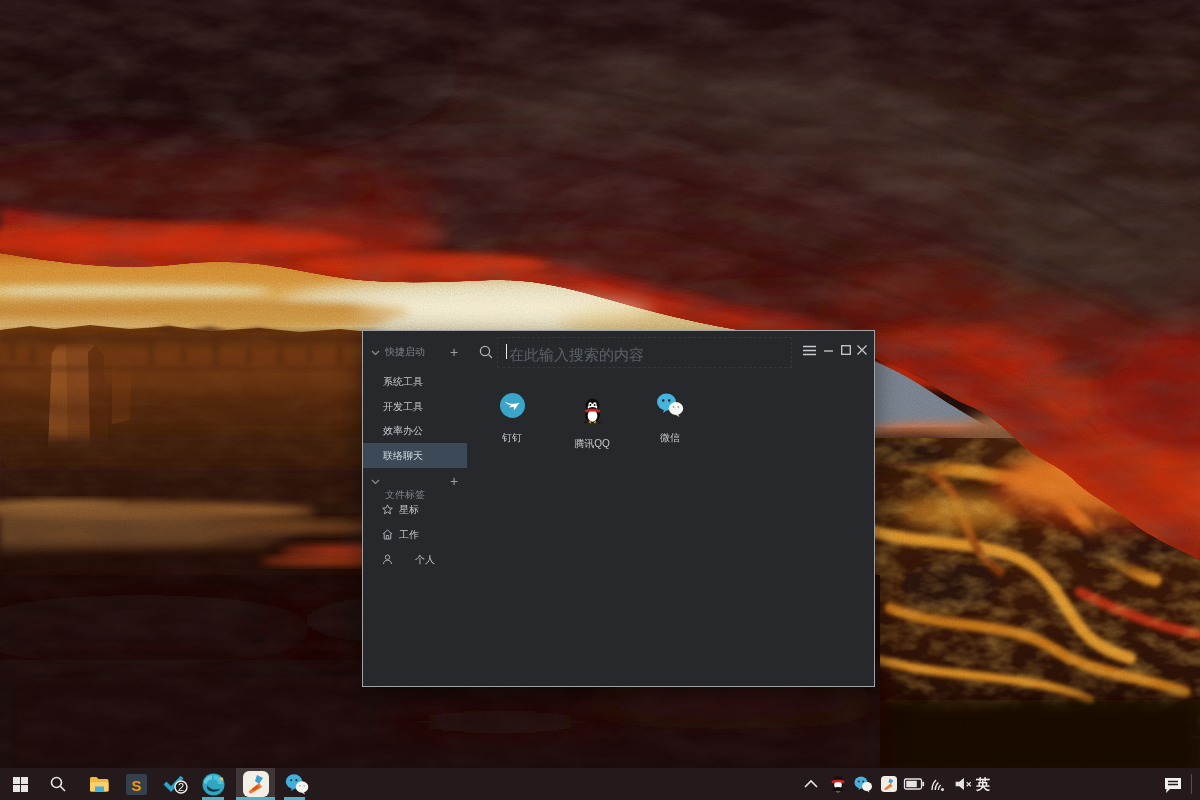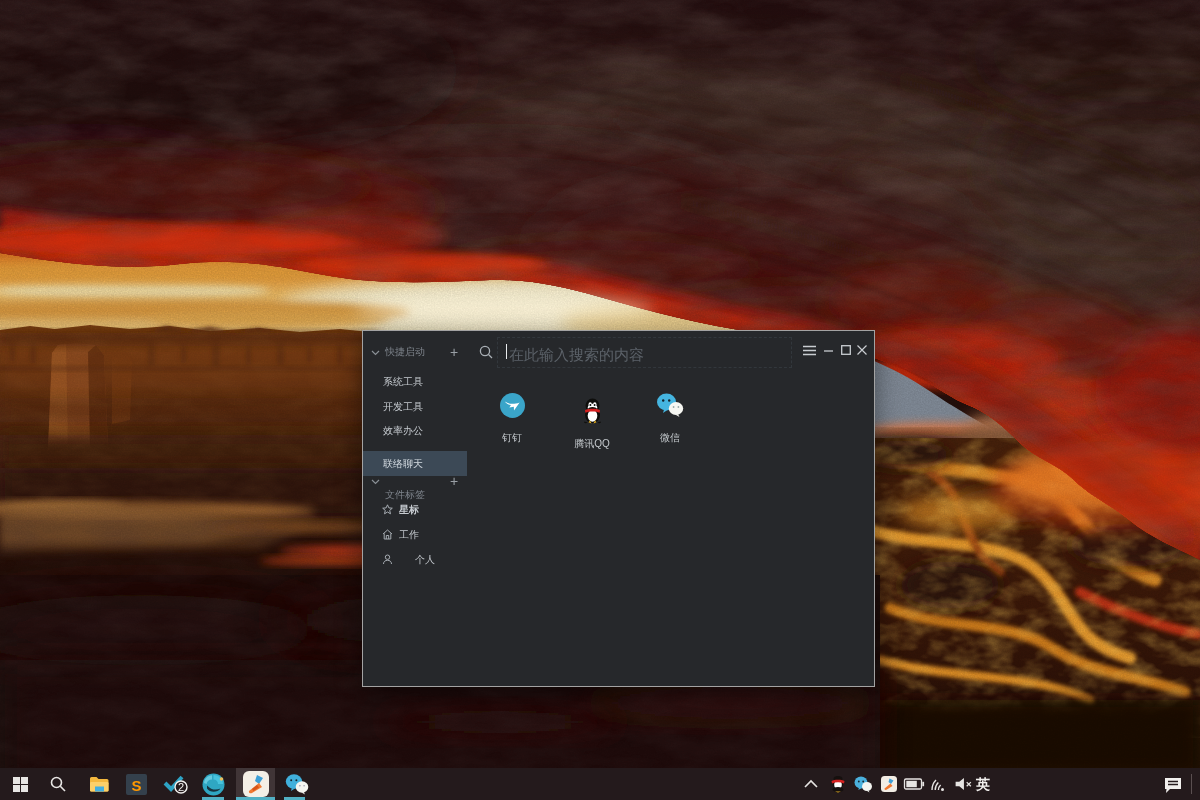--- a/index.html
+++ b/index.html
@@ -267,31 +267,31 @@
   <div id="win">
 
     <svg class="chev" style="left:8px;top:17px;" viewBox="0 0 9 9">
         <path d="M1,3 L4.5,6.5 L8,3" stroke="#8a9096" stroke-width="1.2" fill="none"></path>
       </svg>
     <div class="shead" style="left:22px;top:14px;">快捷启动</div>
     <div class="plus" style="left:87px;top:13px;">+</div>
     <div class="sitem" style="top:38px;"><span class="t">系统工具</span></div>
     <div class="sitem" style="top:63px;"><span class="t">开发工具</span></div>
     <div class="sitem" style="top:87px;"><span class="t">效率办公</span></div>
-    <div class="sitem sel" style="top:112px;margin-top:8px;"><span class="t">联络聊天</span></div>
+    <div class="sitem sel" style="top:112px;"><span class="t">联络聊天</span></div>
     <svg class="chev" style="left:8px;top:146px;" viewBox="0 0 9 9">
         <path d="M1,3 L4.5,6.5 L8,3" stroke="#8a9096" stroke-width="1.2" fill="none"></path>
       </svg>
     <div class="shead" style="left:22px;top:143px;margin-top:14px;">文件标签</div>
     <div class="plus" style="left:87px;top:142px;">+</div>
     <div class="sitem" style="top:166px;">
       <svg style="position:absolute;left:19px;top:7px;" width="11" height="11" viewBox="0 0 11 11">
           <path d="M5.5,0.8 L6.9,3.9 L10.3,4.2 L7.7,6.4 L8.5,9.8 L5.5,8 L2.5,9.8 L3.3,6.4 L0.7,4.2 L4.1,3.9 Z" fill="none" stroke="#a7adb3" stroke-width="1"></path>
         </svg>
-      <span class="t" style="margin-left:36px;font-weight:bold;">星标</span></div>
+      <span class="t" style="margin-left:36px;">星标</span></div>
     <div class="sitem" style="top:191px;">
       <svg style="position:absolute;left:19px;top:7px;" width="11" height="11" viewBox="0 0 11 11">
           <path d="M1,5 L5.5,1 L10,5 M2.2,4.4 L2.2,10 L8.8,10 L8.8,4.4 M4.3,10 L4.3,6.5 L6.7,6.5 L6.7,10" fill="none" stroke="#a7adb3" stroke-width="1"></path>
         </svg>
       <span class="t" style="margin-left:36px;">工作</span></div>
     <div class="sitem" style="top:216px;">
       <svg style="position:absolute;left:19px;top:7px;" width="11" height="11" viewBox="0 0 11 11">
           <circle cx="5.5" cy="3.2" r="2.2" fill="none" stroke="#a7adb3" stroke-width="1"></circle>
           <path d="M1.5,10 C1.5,7.5 3.3,6.3 5.5,6.3 C7.7,6.3 9.5,7.5 9.5,10" fill="none" stroke="#a7adb3" stroke-width="1"></path>
         </svg>

